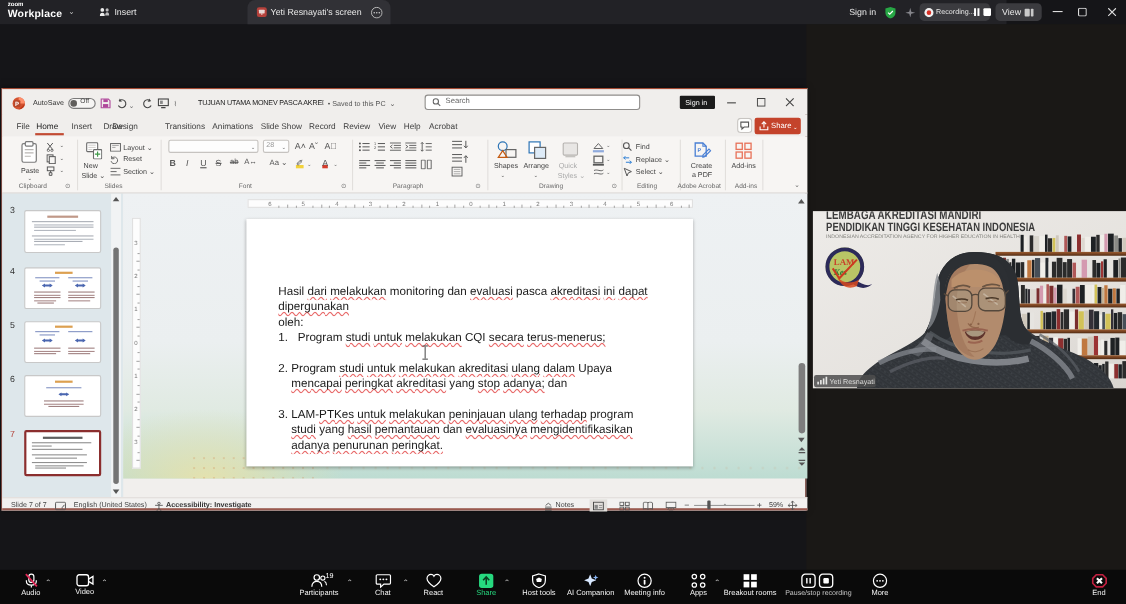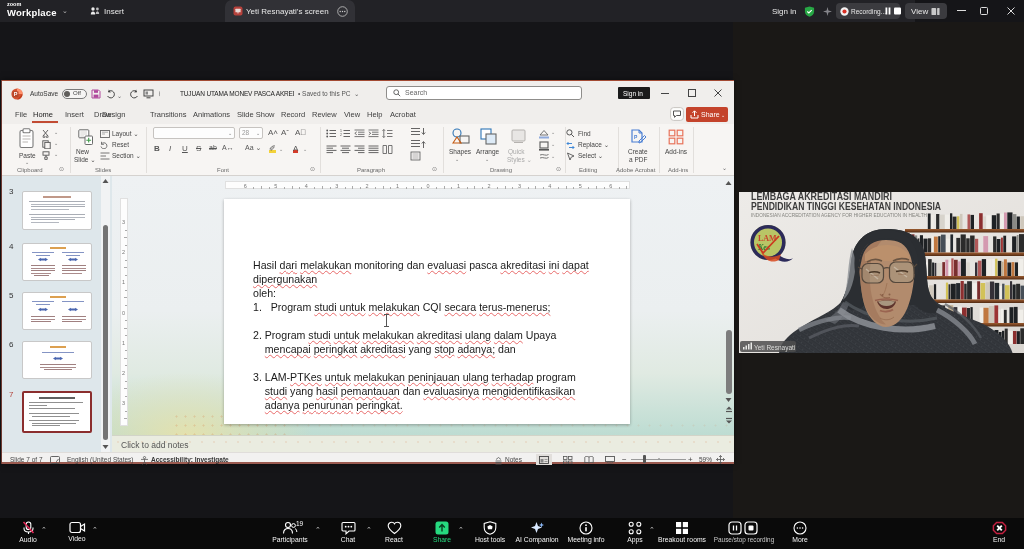--- a/index.html
+++ b/index.html
@@ -584,24 +584,20 @@
         <svg style="position:absolute;left:2.5px;top:229px;" width="8" height="10" viewBox="0 0 8 10">
             <path d="M1 4.5 L4 1.5 L7 4.5 Z" fill="#555"></path>
             <path d="M1 6.5 H7" stroke="#555" stroke-width="1.2"></path>
           </svg>
         <svg style="position:absolute;left:2.5px;top:239px;" width="8" height="10" viewBox="0 0 8 10">
             <path d="M1 3.5 H7" stroke="#555" stroke-width="1.2"></path>
             <path d="M1 5.5 L4 8.5 L7 5.5 Z" fill="#555"></path>
           </svg>
       </div>
     </div>
-    <div id="notes">
-        <span style="left:9px;top:4px;">Click to add notes</span>
-
-    </div>
     <div id="status">
       <span style="left:8px;">Slide 7 of 7</span>
       <svg style="position:absolute;left:48px;top:2.5px;" width="10" height="8" viewBox="0 0 10 8">
           <rect x="0.5" y="0.5" width="9" height="7" rx="1" fill="none" stroke="#555" stroke-width="0.9"></rect>
           <path d="M6.5 5.5 L8.5 3 M6 6 L7 6" stroke="#555" stroke-width="0.9"></path>
         </svg>
       <span style="left:65px;">English (United States)</span>
       <svg style="position:absolute;left:138px;top:2.5px;" width="9" height="9" viewBox="0 0 9 9">
           <circle cx="4.5" cy="1.6" r="1.1" fill="none" stroke="#555" stroke-width="0.8"></circle>
           <path d="M1 3.4 H8 M4.5 3.4 V6 M4.5 6 L2.5 8.5 M4.5 6 L6.5 8.5" fill="none" stroke="#555" stroke-width="0.8"></path>

